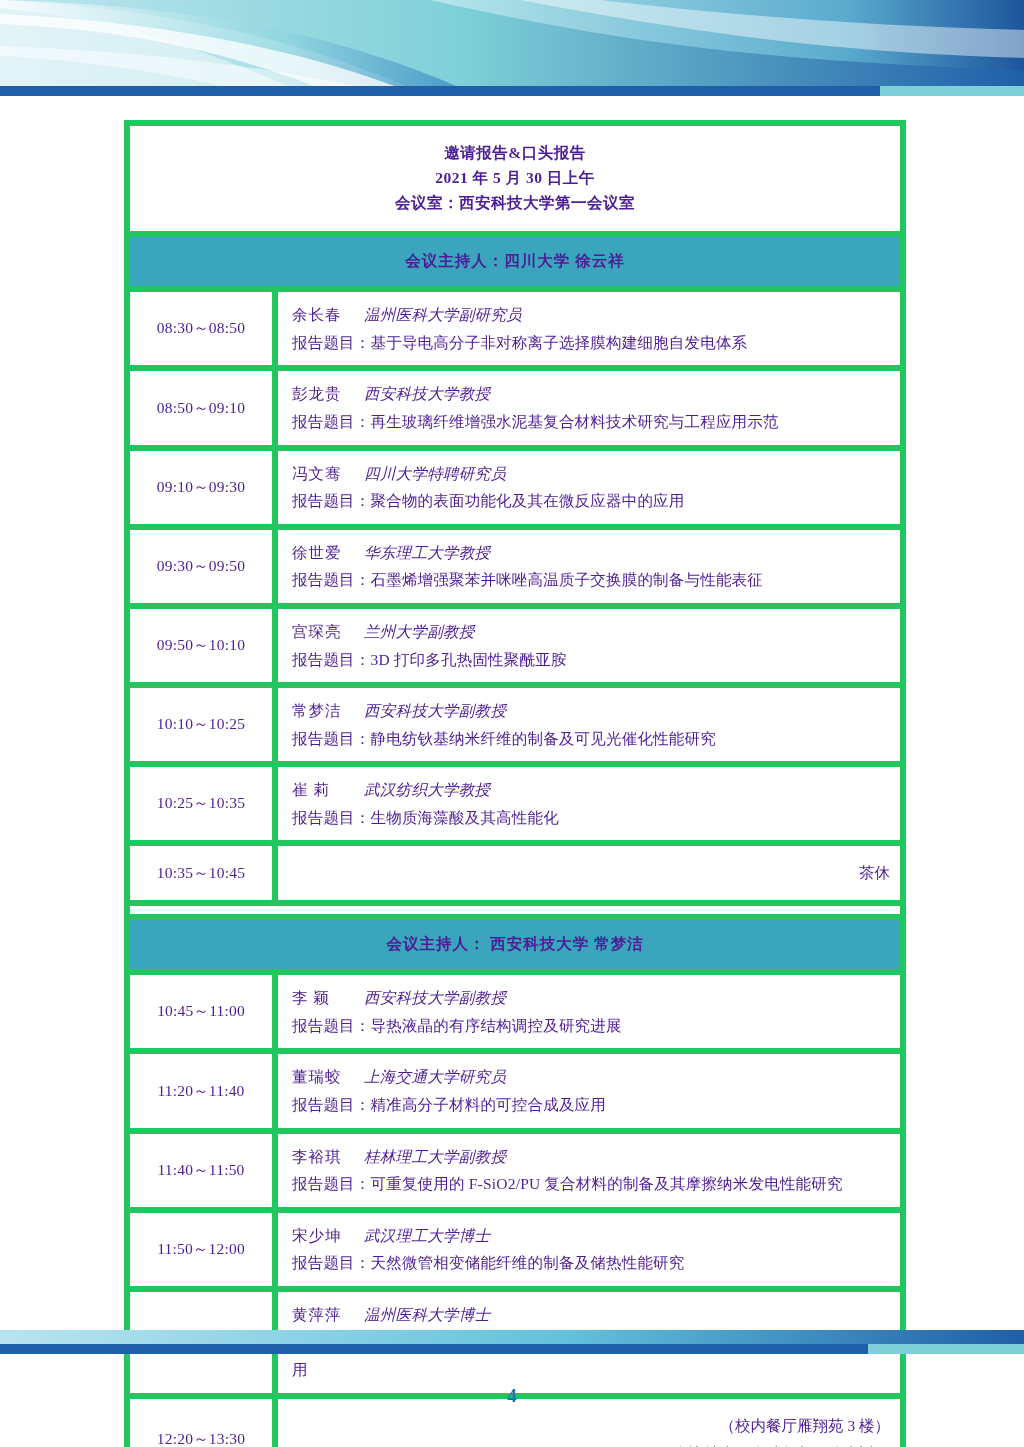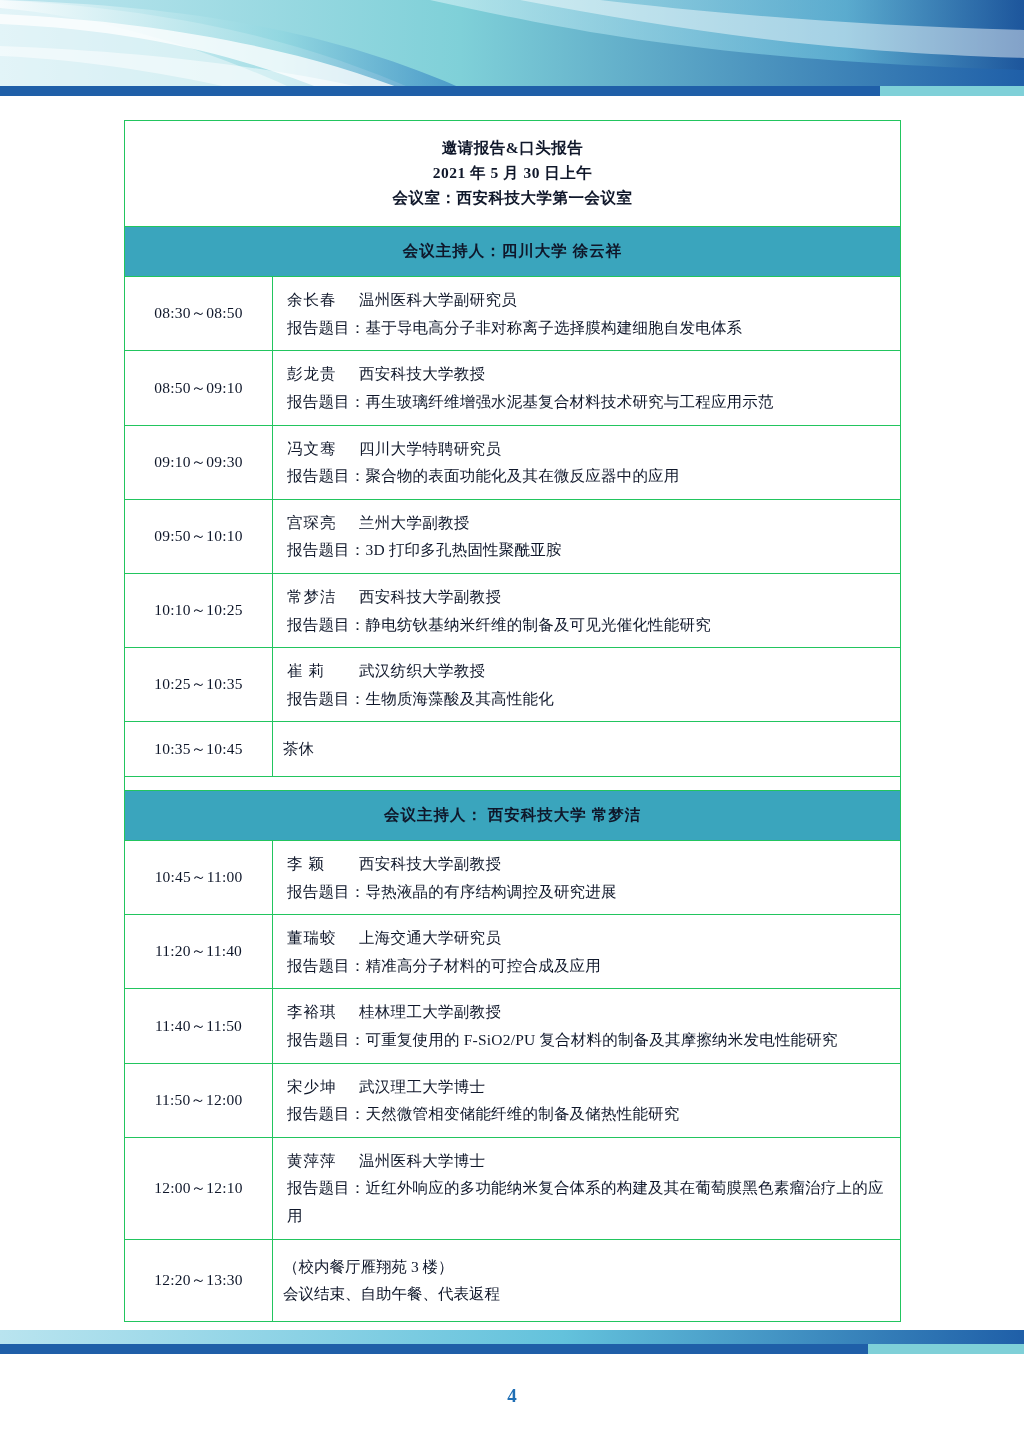--- a/index.html
+++ b/index.html
@@ -34,24 +34,24 @@
   .page-content {
     position:absolute; left:124px; top:120px; width:776px;
   }
 
   table.schedule {
     width:776px;
     border-collapse:collapse;
     table-layout:fixed;
   }
   table.schedule td {
-    border:1px solid #22c55e;
+    border:6px solid #22c55e;
     vertical-align:middle;
     font-size:15.5px;
-    color:#0f172a;
+    color:#4c1d95;
   }
 
   .title-cell {
     text-align:center;
     padding:14px 6px 16px 6px;
     line-height:1.62;
     font-weight:bold;
     font-size:19.5px;
     letter-spacing:0.5px;
   }
@@ -79,25 +79,25 @@
     line-height:1.78;
   }
   .speaker-line {
     white-space:nowrap;
   }
   .speaker-name {
     display:inline-block;
     min-width:72px;
     letter-spacing:1px;
   }
-  .speaker-affil { letter-spacing:0.3px; }
+  .speaker-affil { letter-spacing:0.3px;font-style:italic; }
   .topic-line { letter-spacing:0.2px; }
 
   .center-cell {
-    text-align:left;
+    text-align:right;
     padding:13px 10px;
     line-height:1.8;
   }
   .center-cell div { white-space:nowrap; }
 
   .spacer-row td {
     border:none;
     height:14px;
     background:#ffffff;
   }
@@ -185,20 +185,31 @@
         <td class="info-cell">
           <div class="speaker-line">
             <span class="speaker-name">冯文骞</span><span class="speaker-affil">四川大学特聘研究员</span>
           </div>
           <div class="topic-line">
             <span>报告题目：</span><span>聚合物的表面功能化及其在微反应器中的应用</span>
           </div>
         </td>
       </tr>
 
+      <tr>
+        <td class="time-cell">09:30～09:50</td>
+        <td class="info-cell">
+          <div class="speaker-line">
+            <span class="speaker-name">徐世爱</span><span class="speaker-affil">华东理工大学教授</span>
+          </div>
+          <div class="topic-line">
+            <span>报告题目：</span><span>石墨烯增强聚苯并咪唑高温质子交换膜的制备与性能表征</span>
+          </div>
+        </td>
+      </tr>
 
       <tr>
         <td class="time-cell">09:50～10:10</td>
         <td class="info-cell">
           <div class="speaker-line">
             <span class="speaker-name">宫琛亮</span><span class="speaker-affil">兰州大学副教授</span>
           </div>
           <div class="topic-line">
             <span>报告题目：</span><span>3D 打印多孔热固性聚酰亚胺</span>
           </div>

